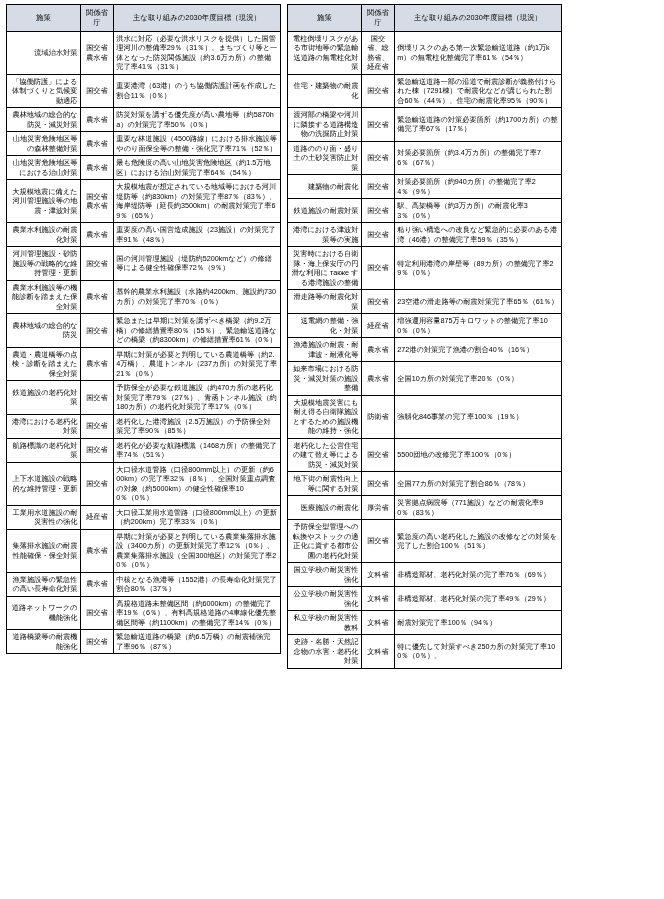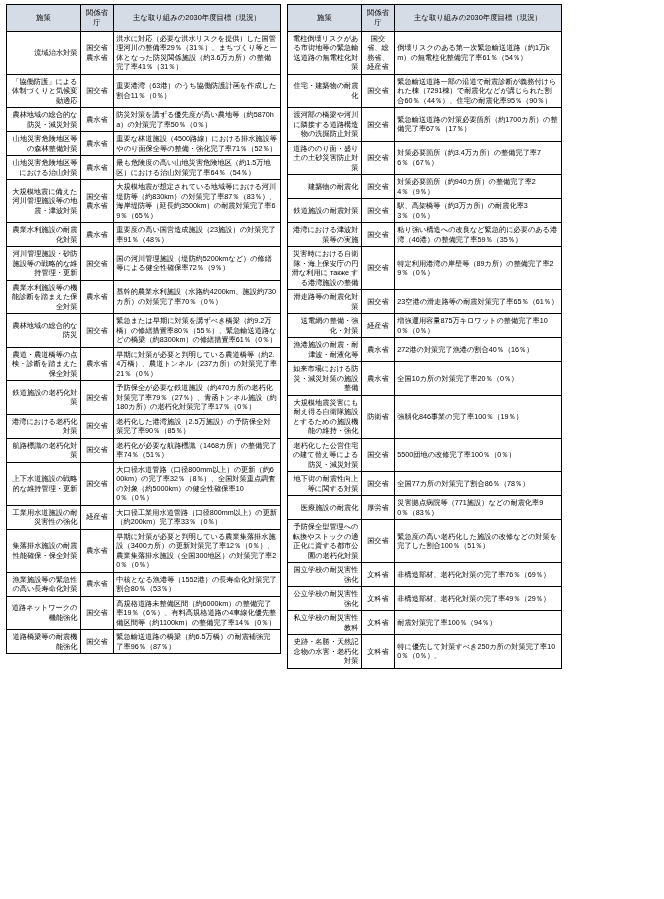--- a/index.html
+++ b/index.html
@@ -201,21 +201,21 @@
             <td class="ministry">
               <span class="cellline">農水省</span>
             </td>
             <td class="target">早期に対策が必要と判明している農業集落排水施設（3400カ所）の更新対策完了率12％（0％）、農業集落排水施設（全国300地区）の対策完了率20％（0％）</td>
           </tr>
           <tr>
             <td class="measure">漁業施設等の緊急性の高い長寿命化対策</td>
             <td class="ministry">
               <span class="cellline">農水省</span>
             </td>
-            <td class="target">中核となる漁港等（1552港）の長寿命化対策完了割合80％（53％）</td>
+            <td class="target">中核となる漁港等（1552港）の長寿命化対策完了割合80％（37％）</td>
           </tr>
           <tr>
             <td class="measure">道路ネットワークの機能強化</td>
             <td class="ministry">
               <span class="cellline">国交省</span>
             </td>
             <td class="target">高規格道路未整備区間（約6000km）の整備完了率19％（6％）、有料高規格道路の4車線化優先整備区間等（約1100km）の整備完了率14％（0％）</td>
           </tr>
           <tr>
             <td class="measure">道路橋梁等の耐震機能強化</td>

